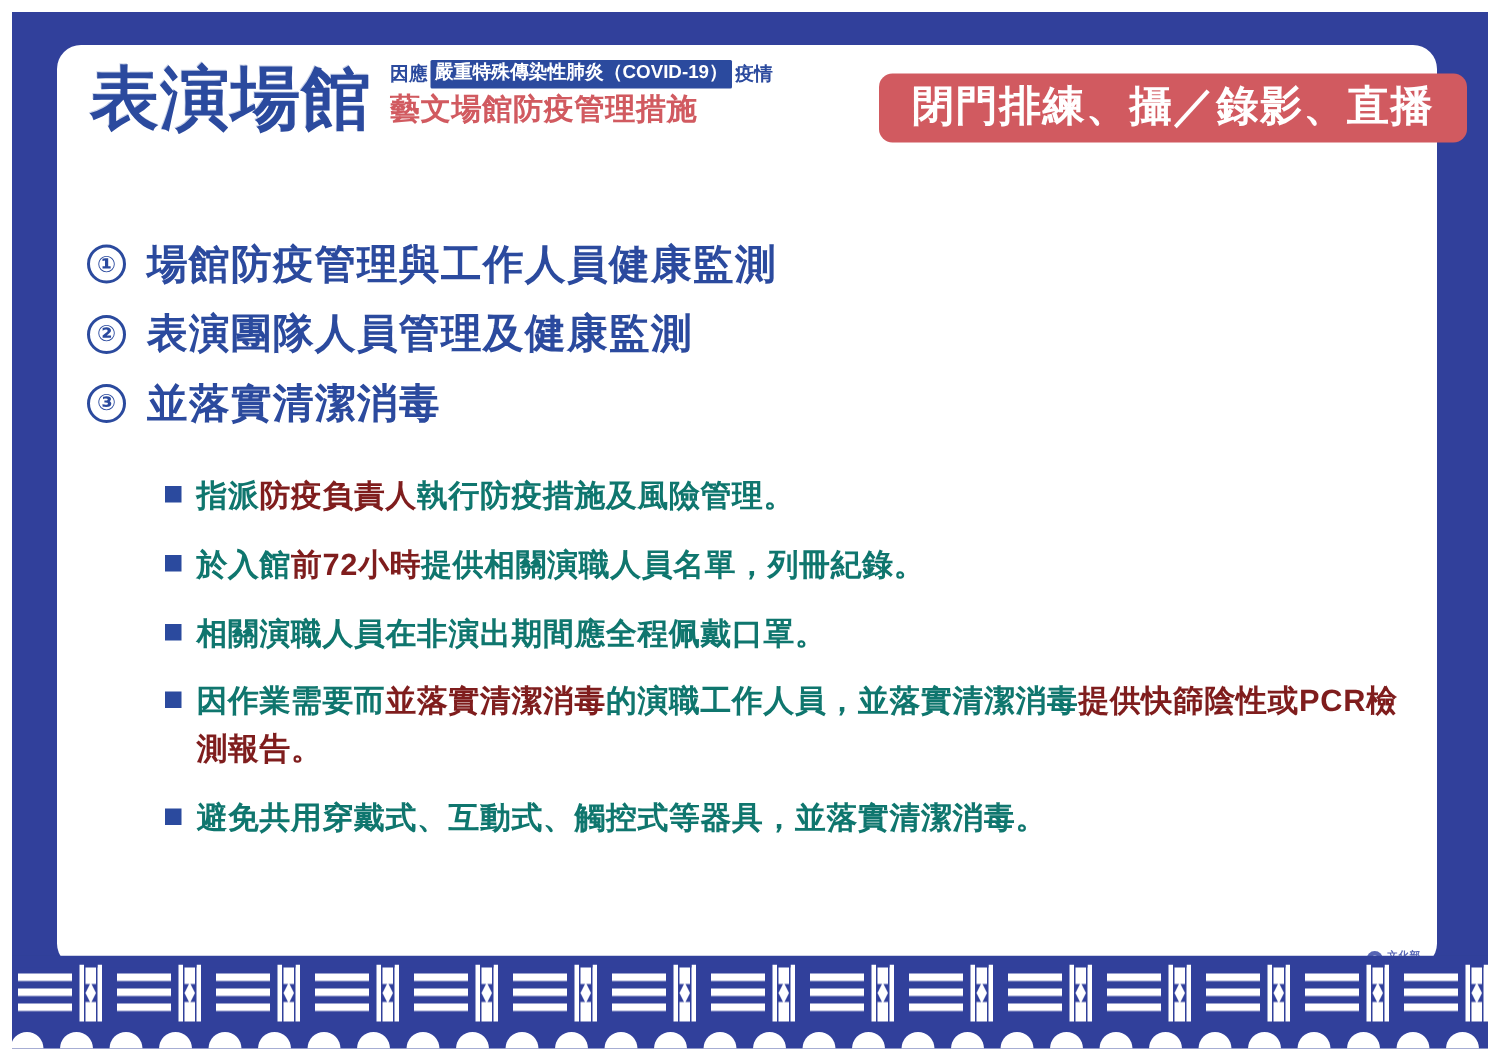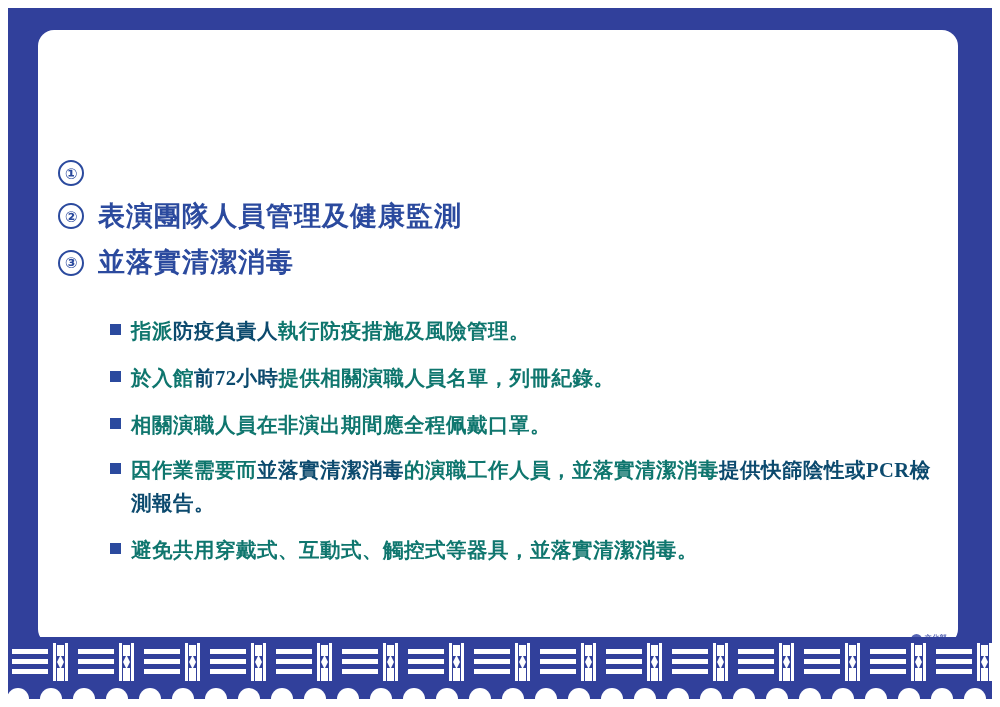--- a/index.html
+++ b/index.html
@@ -189,21 +189,21 @@
   }
 
   .bullet-text {
     font-size: 20.5px;
     font-weight: bold;
     line-height: 1.55;
     letter-spacing: 0.5px;
   }
 
   .t-red  { color: #0f766e; }
-  .t-blue { color: #0c4a6e; font-family: Liberation Serif, serif; }
+  .t-blue { color: #7f1d1d; }
 
   
   .logo {
     position: absolute;
     right: 42px;
     bottom: 62px;
     display: flex;
     align-items: center;
     gap: 3px;
     opacity: 0.85;
@@ -253,25 +253,43 @@
   .railing svg { display: block; }
 </style>
 </head>
 <body>
 
 <div class="poster">
 
   <div class="frame-band"></div>
   <div class="inner-panel"></div>
 
+  <div class="header">
+
+    <div class="title-block">
+      <div class="main-title">表演場館</div>
+
+      <div class="subtitle-stack">
+        <div class="subtitle-line1">
+          <span>因應</span>
+          <span class="sub-hl">嚴重特殊傳染性肺炎（COVID-19）</span>
+          <span>疫情</span>
+        </div>
+        <div class="subtitle-line2">藝文場館防疫管理措施</div>
+      </div>
+    </div>
+
+    <div class="badge">閉門排練、攝／錄影、直播</div>
+  </div>
 
   <div class="numbered-list">
 
     <div class="num-item">
       <div class="num-circle">①</div>
+      <div class="num-text">場館防疫管理與工作人員健康監測</div>
     </div>
 
     <div class="num-item">
       <div class="num-circle">②</div>
       <div class="num-text">表演團隊人員管理及健康監測</div>
     </div>
 
     <div class="num-item">
       <div class="num-circle">③</div>
       <div class="num-text">並落實清潔消毒</div>

